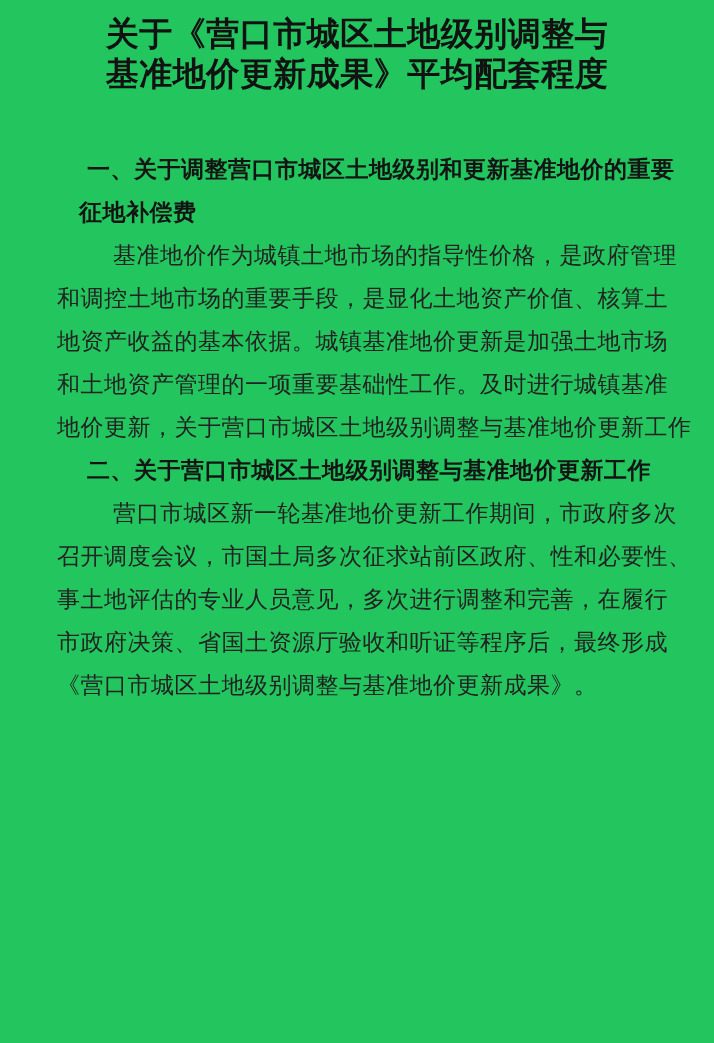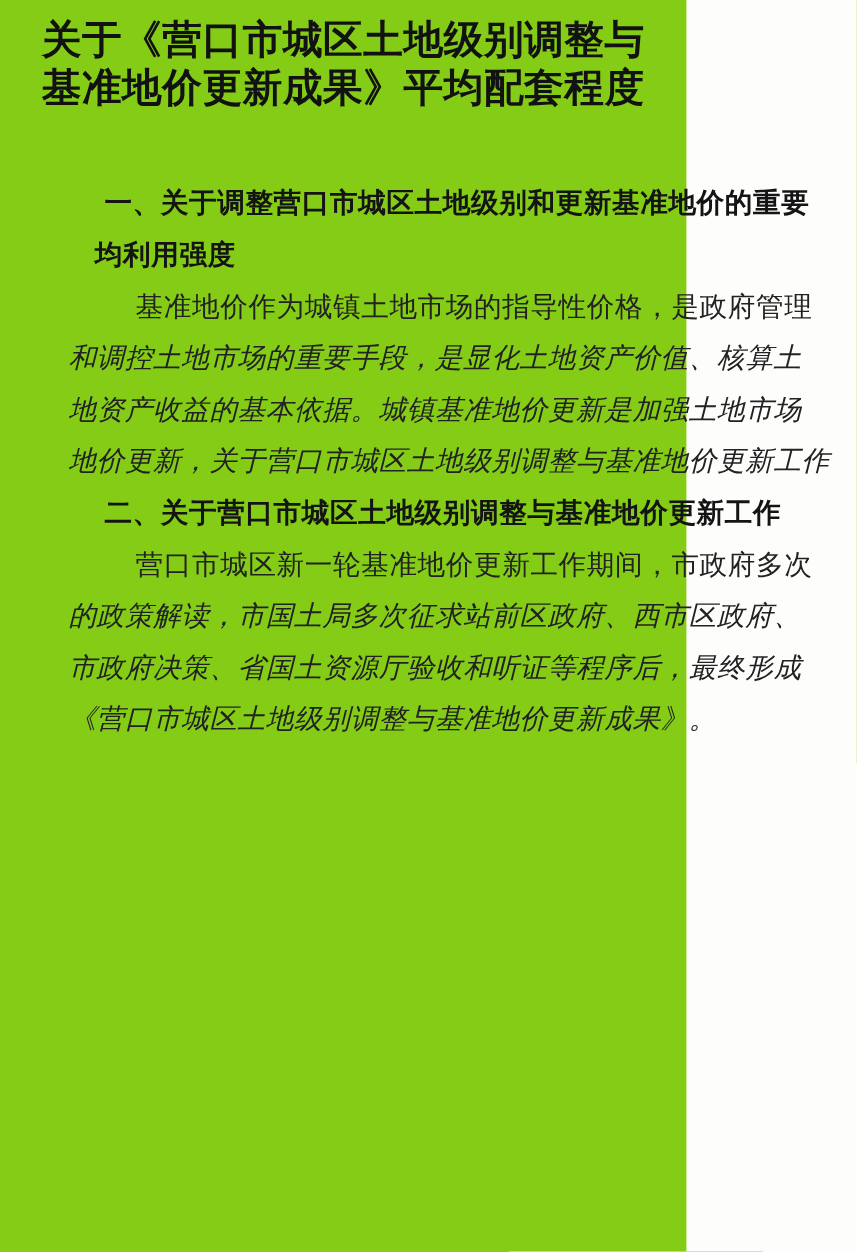--- a/index.html
+++ b/index.html
@@ -9,23 +9,23 @@
   body {
     width: 714px;
     height: 1043px;
     background: #fdfdfc;
     overflow: hidden;
     font-family: "Liberation Serif", "DejaVu Serif", serif;
     color: #222222;
   }
   .page {
     position: relative;
-    width: 572px;
+    width: 714px;
     height: 1043px;
-    background: #84cc16;
+    background: #22c55e;
   }
   .doc-title {
     padding-top: 14px;
     text-align: center;
     font-size: 33px;
     line-height: 40px;
     font-weight: 700;
     color: #121212;
     letter-spacing: 0.5px;
   }
@@ -40,44 +40,46 @@
     white-space: nowrap;
     margin-left: 19px;
   }
   .heading {
     font-weight: 700;
     color: #141414;
   }
   .heading-first { padding-left: 30px; }
   .heading-cont  { padding-left: 22px; }
   .para-first    { padding-left: 56px; }
-  .para-cont     { padding-left: 0; font-style: italic; }
+  .para-cont     { padding-left: 0; }
   
   .section:nth-of-type(3) .heading-first { margin-top: 6px; padding-left: 33px; }
   .section:nth-of-type(3) .para-first { padding-left: 27px; }
   .section:nth-of-type(3) .para-cont { margin-left: -6px; }
 </style>
 </head>
 <body>
 
 <div class="page">
   <header class="doc-title">
     <div class="title-line">关于《营口市城区土地级别调整与</div>
     <div class="title-line">基准地价更新成果》平均配套程度</div>
   </header>
   <main class="doc-body" id="doc-body">
       <section class="section">
         <div class="line heading heading-first">一、关于调整营口市城区土地级别和更新基准地价的重要</div>
-        <div class="line heading heading-cont">均利用强度</div>
+        <div class="line heading heading-cont">征地补偿费</div>
         <div class="line para-first">基准地价作为城镇土地市场的指导性价格，是政府管理</div>
         <div class="line para-cont">和调控土地市场的重要手段，是显化土地资产价值、核算土</div>
         <div class="line para-cont">地资产收益的基本依据。城镇基准地价更新是加强土地市场</div>
+        <div class="line para-cont">和土地资产管理的一项重要基础性工作。及时进行城镇基准</div>
         <div class="line para-cont">地价更新，关于营口市城区土地级别调整与基准地价更新工作</div>
       </section>
       <section class="section">
         <div class="line heading heading-first">二、关于营口市城区土地级别调整与基准地价更新工作</div>
         <div class="line para-first">营口市城区新一轮基准地价更新工作期间，市政府多次</div>
-        <div class="line para-cont">的政策解读，市国土局多次征求站前区政府、西市区政府、</div>
+        <div class="line para-cont">召开调度会议，市国土局多次征求站前区政府、性和必要性、</div>
+        <div class="line para-cont">事土地评估的专业人员意见，多次进行调整和完善，在履行</div>
         <div class="line para-cont">市政府决策、省国土资源厅验收和听证等程序后，最终形成</div>
         <div class="line para-cont">《营口市城区土地级别调整与基准地价更新成果》。</div>
       </section>
     </main>
 </div>
 
 </body></html>

